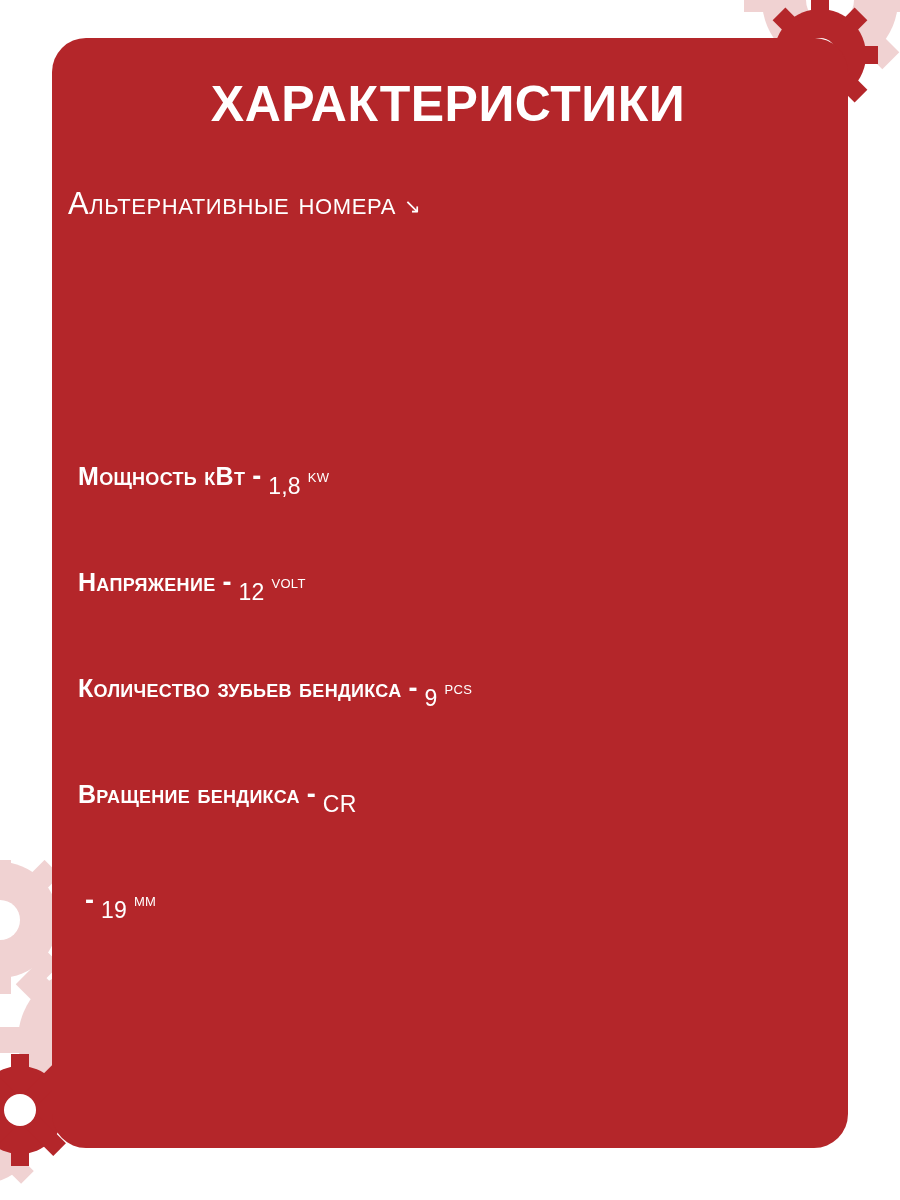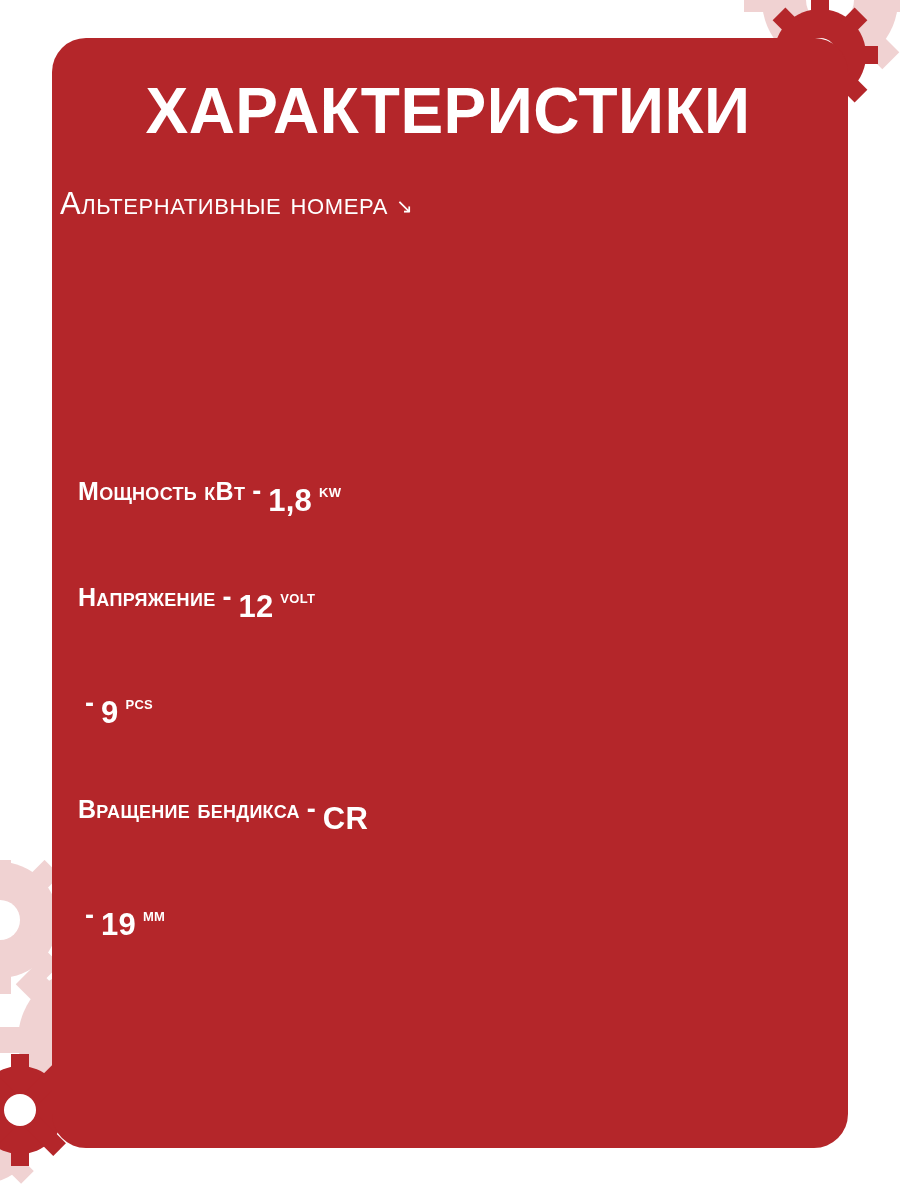--- a/index.html
+++ b/index.html
@@ -40,29 +40,29 @@
     overflow: hidden;
   }
 
   .title {
     position: absolute;
     left: 16px;
     top: 40px;
     width: 760px;
     text-align: center;
     color: #ffffff;
-    font-size: 64px;
+    font-size: 50px;
     font-weight: bold;
     letter-spacing: 0.5px;
     line-height: 1.05;
   }
 
   .alt-heading {
     position: absolute;
-    left: 8px;
+    left: 16px;
     top: 148px;
     color: #ffffff;
     font-size: 31px;
     font-weight: normal;
     font-variant: small-caps;
     letter-spacing: 0.6px;
   }
   .alt-heading .arrow {
     display: inline-block;
     font-size: 20px;
@@ -79,21 +79,21 @@
     color: #ffffff;
     font-size: 20.5px;
     line-height: 1.33;
     letter-spacing: 0.1px;
     word-break: break-word;
   }
 
   .specs {
     position: absolute;
     left: 26px;
-    top: 400px;
+    top: 385px;
     width: 740px;
   }
   .spec-row {
     height: 106px;
     color: #ffffff;
     display: flex;
     align-items: center;
     white-space: nowrap;
   }
   .spec-label {
@@ -101,28 +101,28 @@
     font-variant: small-caps;
     font-weight: bold;
     letter-spacing: 0.3px;
   }
   .spec-dash {
     font-size: 27px;
     font-weight: bold;
     margin: 0 7px;
   }
   .spec-value {
-    font-size: 31px;
-    font-weight: bold;
+    font-size: 23px;
+    font-weight: normal;
     letter-spacing: 0.2px;
     margin-top: 20px;
   }
   .spec-unit {
     font-size: 19px;
-    font-weight: bold;
+    font-weight: normal;
     font-variant: small-caps;
     margin-left: 7px;
     letter-spacing: 0.3px;
     text-align: center;
   }
 </style>
 </head>
 <body>
 
 <div id="page">
@@ -240,20 +240,21 @@
       </div>
 
       <div class="spec-row">
         <span class="spec-label">Напряжение</span>
         <span class="spec-dash">-</span>
         <span class="spec-value">12</span>
         <span class="spec-unit">volt</span>
       </div>
 
       <div class="spec-row">
+        <span class="spec-label">Количество зубьев бендикса</span>
         <span class="spec-dash">-</span>
         <span class="spec-value">9</span>
         <span class="spec-unit">pcs</span>
       </div>
 
       <div class="spec-row">
         <span class="spec-label">Вращение бендикса</span>
         <span class="spec-dash">-</span>
         <span class="spec-value">CR</span>
         <span class="spec-unit"></span>

